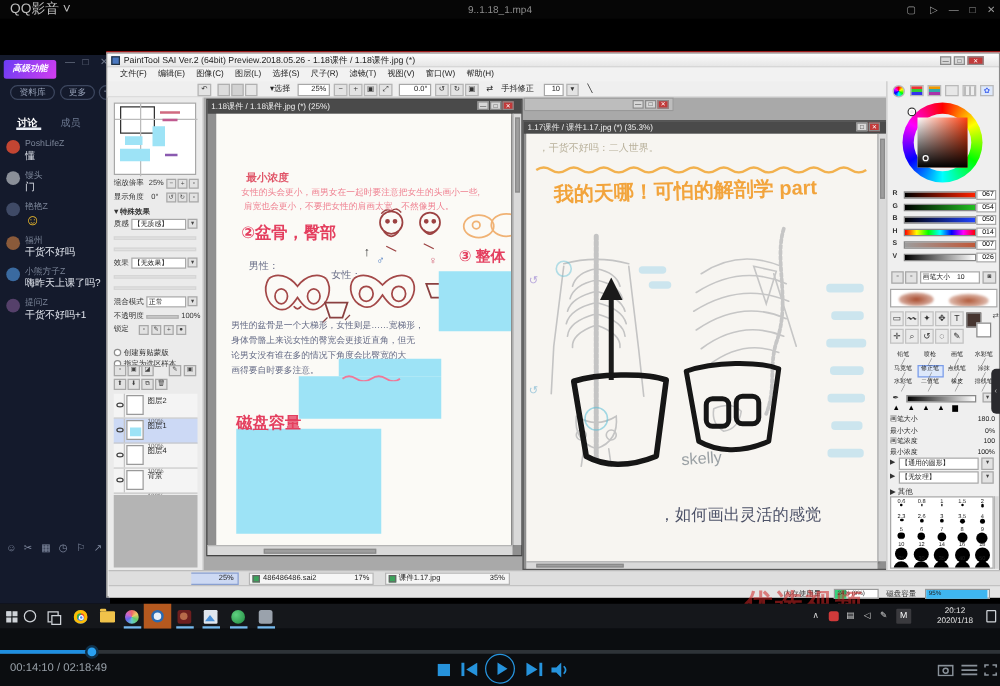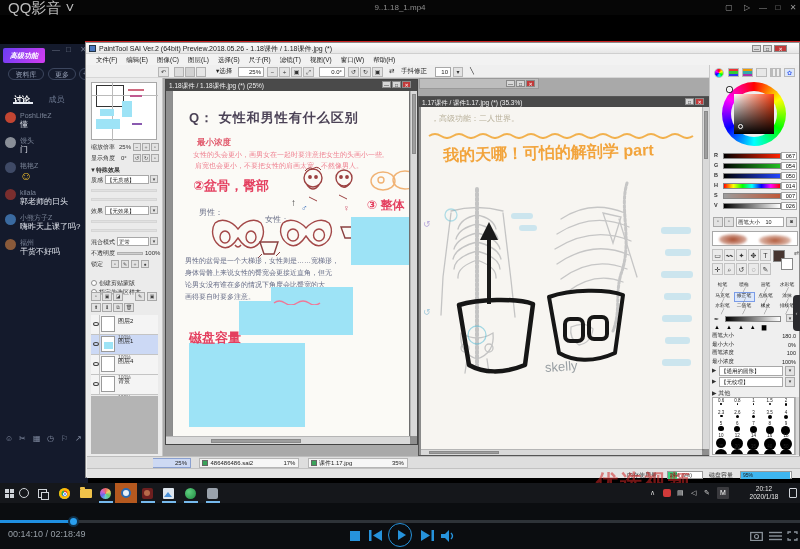--- a/index.html
+++ b/index.html
@@ -3,21 +3,21 @@
 <meta charset="utf-8">
 <style>
   *{margin:0;padding:0;box-sizing:border-box}
   html,body{background:#000}
   body{font-family:"Liberation Sans","DejaVu Sans",sans-serif;}
   #stage{position:relative;width:800px;height:549px;background:#000;overflow:hidden}
   .abs{position:absolute}
   .ell{white-space:nowrap;overflow:hidden}
   
   .topbar{left:0;top:0;width:800px;height:15px;background:#060606;color:#bdbdbd}
-  .topbar .t{font-size:15px;line-height:15px}
+  .topbar .t{font-size:11px;line-height:15px}
   .winbtn{font-size:8px;color:#9a9a9a;line-height:13px;text-align:center;width:14px}
   
   .qq{left:0;top:44px;width:88px;height:439px;background:#141a2c}
   .pill{border:1px solid #3c465e;border-radius:7px;color:#97a1b7;font-size:7px;text-align:center}
   .qqtab{font-size:8px}
   .msg-name{font-size:7px;color:#7b8598;line-height:9px}
   .msg-text{font-size:8px;color:#e4e8f0;line-height:10px;word-break:break-all}
   .msg-text.emoji{color:#f4c02c;font-size:12px;line-height:12px}
   .avatar{width:11px;height:11px;border-radius:50%}
   .qqicon{font-size:8px;color:#828ca2}
@@ -149,39 +149,39 @@
           <div class="msg-text">门</div>
         </div>
 
         <div style="position:relative;padding:3px 2px 3px 20px;min-height:24px">
           <span class="avatar" style="position: absolute; left: 5px; top: 4px; background: rgb(63, 74, 102);"></span>
           <div class="msg-name ell">艳艳Z</div>
           <div class="msg-text emoji">☺</div>
         </div>
 
 
+
+
         <div style="position:relative;padding:3px 2px 3px 20px;min-height:24px">
-          <span class="avatar" style="position: absolute; left: 5px; top: 4px; background: rgb(122, 46, 46);"></span>
-          <div class="msg-name ell">kilala</div>
-          <div class="msg-text">郭老师的日头</div>
-        </div>
-
+          <span class="avatar" style="position: absolute; left: 5px; top: 4px; background: rgb(138, 90, 58);"></span>
+          <div class="msg-name ell">福州</div>
+          <div class="msg-text">干货不好吗</div>
+        </div>
 
         <div style="position:relative;padding:3px 2px 3px 20px;min-height:24px">
           <span class="avatar" style="position: absolute; left: 5px; top: 4px; background: rgb(58, 106, 160);"></span>
           <div class="msg-name ell">小熊方子Z</div>
           <div class="msg-text">嗨昨天上课了吗?</div>
         </div>
 
         <div style="position:relative;padding:3px 2px 3px 20px;min-height:24px">
-          <span class="avatar" style="position: absolute; left: 5px; top: 4px; background: rgb(138, 90, 58);"></span>
-          <div class="msg-name ell">福州</div>
-          <div class="msg-text">干货不好吗</div>
-        </div>
-
+          <span class="avatar" style="position: absolute; left: 5px; top: 4px; background: rgb(85, 64, 106);"></span>
+          <div class="msg-name ell">提问Z</div>
+          <div class="msg-text">干货不好吗+1</div>
+        </div>
       </div>
 
     <div class="abs" style="left:0;top:390px;width:88px;height:14px">
       <span class="abs qqicon" style="left:5px">☺</span>
       <span class="abs qqicon" style="left:19px">✂</span>
       <span class="abs qqicon" style="left:33px">▦</span>
       <span class="abs qqicon" style="left:47px">◷</span>
       <span class="abs qqicon" style="left:61px">⚐</span>
       <span class="abs qqicon" style="left:75px">↗</span>
     </div>
@@ -359,21 +359,21 @@
         <span class="abs docbtn close" style="left:106px;top:1px">✕</span>
       </div>
 
       <div class="abs" style="left:255px;top:18px;width:292px;height:360px;background:#8f8f8f;border:1px solid #555">
         <div class="docbar abs ell" style="left:0;top:0;width:290px;height:10px;padding-left:3px">
           <span>1.17课件 / 课件1.17.jpg (*) (35.3%)</span>
           <span class="abs docbtn" style="left:266px;top:1px">□</span>
           <span class="abs docbtn close" style="left:276px;top:1px">✕</span>
         </div>
         <div class="abs paper" style="left:2px;top:10px;width:281px;height:342px;background:#f7f5f1;overflow:hidden">
-          <div class="abs fader" style="left:10px;top:6px;font-size:8px;color:#b8b09a;white-space:nowrap">，高级功能：二人世界。</div>
+          <div class="abs fader" style="left:10px;top:6px;font-size:8px;color:#b8b09a;white-space:nowrap">，干货不好吗：二人世界。</div>
           <svg class="abs" style="left:6px;top:24px" width="268" height="8">
               <path d="M2,5 Q8,1 14,5 T26,5 T38,5 T50,5 T62,5 T74,5 T86,5 T98,5 T110,5 T122,5 T134,5 T146,5 T158,5 T170,5 T182,5 T194,5 T206,5 T218,5 T230,5 T242,5 T254,5 T266,5" stroke="#f2b14e" stroke-width="2" fill="none"></path>
             </svg>
           <div class="abs" style="left:22px;top:36px;font-size:16px;font-weight:bold;color:#f2a43c;transform:rotate(-1.5deg);white-space:nowrap">我的天哪！可怕的解剖学 part</div>
 
           <svg class="abs" style="left:10px;top:78px" width="92" height="190" fill="none" stroke="#c4c4c4" stroke-width="1.3" stroke-linecap="round">
             <path d="M46,4 V184" stroke-width="4" stroke-dasharray="2.5,2"></path>
             <path d="M20,26 Q46,19 72,26"></path>
             <path d="M46,30 Q30,33 27,44 M46,39 Q28,43 25,54 M46,48 Q26,53 23,64 M46,57 Q25,62 22,74 M46,66 Q24,72 23,84 M46,75 Q26,82 27,93"></path>
             <path d="M46,30 Q62,33 65,44 M46,39 Q64,43 67,54 M46,48 Q66,53 69,64 M46,57 Q67,62 70,74 M46,66 Q68,72 69,84 M46,75 Q66,82 65,93"></path>
@@ -413,38 +413,38 @@
             </svg>
           <svg class="abs" style="left:26px;top:188px" width="98" height="82" fill="none" stroke="#161616" stroke-width="4.5" stroke-linejoin="round">
               <path d="M12,10 C30,4 70,3 86,9 L78,70 C56,79 36,78 22,70 Z"></path>
             </svg>
           <svg class="abs" style="left:120px;top:178px" width="92" height="84" fill="none" stroke="#161616" stroke-width="4" stroke-linejoin="round">
               <path d="M8,12 C30,4 66,4 82,10 L74,68 C52,78 32,76 18,68 Z"></path>
               <rect x="24" y="34" width="18" height="22" rx="5"></rect>
               <rect x="48" y="32" width="18" height="22" rx="5"></rect>
             </svg>
           <div class="abs" style="left:124px;top:252px;font-size:13px;color:#9aa0a4;transform:rotate(-4deg)">skelly</div>
+          <div class="abs fader" style="left:106px;top:296px;font-size:13px;color:#4d5268;white-space:nowrap">，如何画出灵活的感觉</div>
         </div>
         <div class="abs scroll-v" style="left:283px;top:10px;width:7px;height:342px">
             <div class="thumbbar" style="position:absolute;left:1px;top:4px;width:4px;height:48px"></div>
           </div>
         <div class="abs scroll-h" style="left:2px;top:352px;width:281px;height:6px">
             <div class="thumbbar" style="position:absolute;left:8px;top:1px;width:70px;height:3px"></div>
           </div>
       </div>
 
       <div class="abs" style="left:2px;top:1px;width:253px;height:366px;background:#909090;border:1px solid #444">
         <div class="docbar abs ell" style="left:0;top:0;width:251px;height:11px;padding-left:3px">
           <span>1.18课件 / 1.18课件.jpg (*) (25%)</span>
           <span class="abs docbtn" style="left:216px;top:1px">—</span>
           <span class="abs docbtn" style="left:226px;top:1px">□</span>
           <span class="abs docbtn close" style="left:236px;top:1px">✕</span>
         </div>
         <div class="abs paper" style="left:7px;top:11px;width:236px;height:345px;overflow:hidden">
-          <div class="abs" style="left:16px;top:18px;font-size:13px;font-weight:bold;color:#4b4256;letter-spacing:1px;white-space:nowrap">Q：  女性和男性有什么区别</div>
           <div class="abs" style="left:24px;top:46px;font-size:8.5px;font-weight:bold;color:#e05568">最小浓度</div>
           <div class="abs hand-red" style="left:20px;top:58px">女性的头会更小，画男女在一起时要注意把女生的头画小一些,</div>
           <div class="abs hand-red" style="left:22px;top:69px">肩宽也会更小，不要把女性的肩画太宽，不然像男人。</div>
           <div class="abs" style="left:20px;top:86px;font-size:13px;font-weight:bold;color:#e43f5f">②盆骨，臀部</div>
 
           <svg class="abs" style="left:126px;top:74px" width="72" height="44" fill="none" stroke="#9c4242" stroke-width="1.4">
             <circle cx="14" cy="13" r="9"></circle>
               <path d="M8,20 Q14,28 20,20"></path>
               <circle cx="11" cy="12" r="1.2" fill="#9c4242"></circle>
               <circle cx="17" cy="12" r="1.2" fill="#9c4242"></circle>

